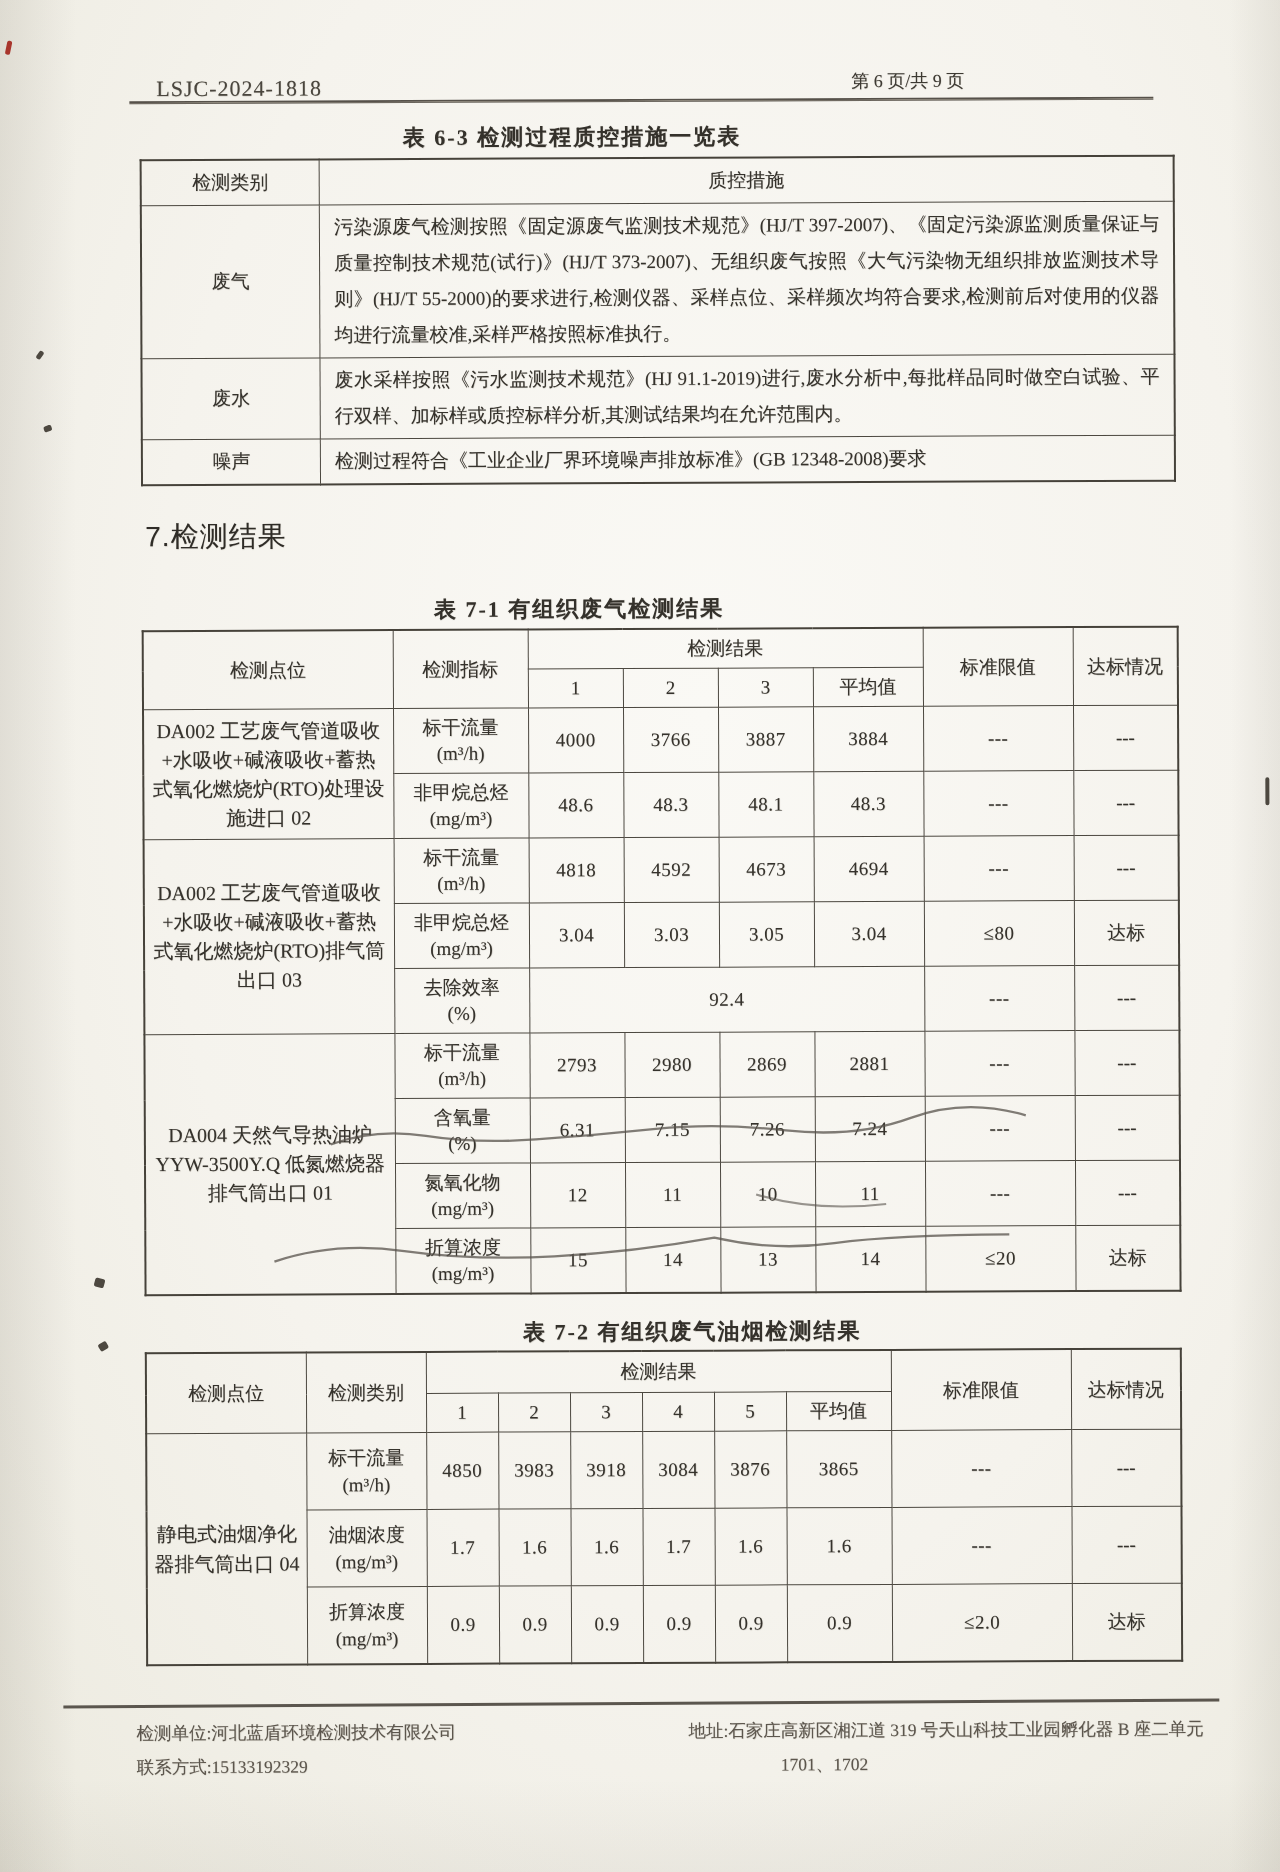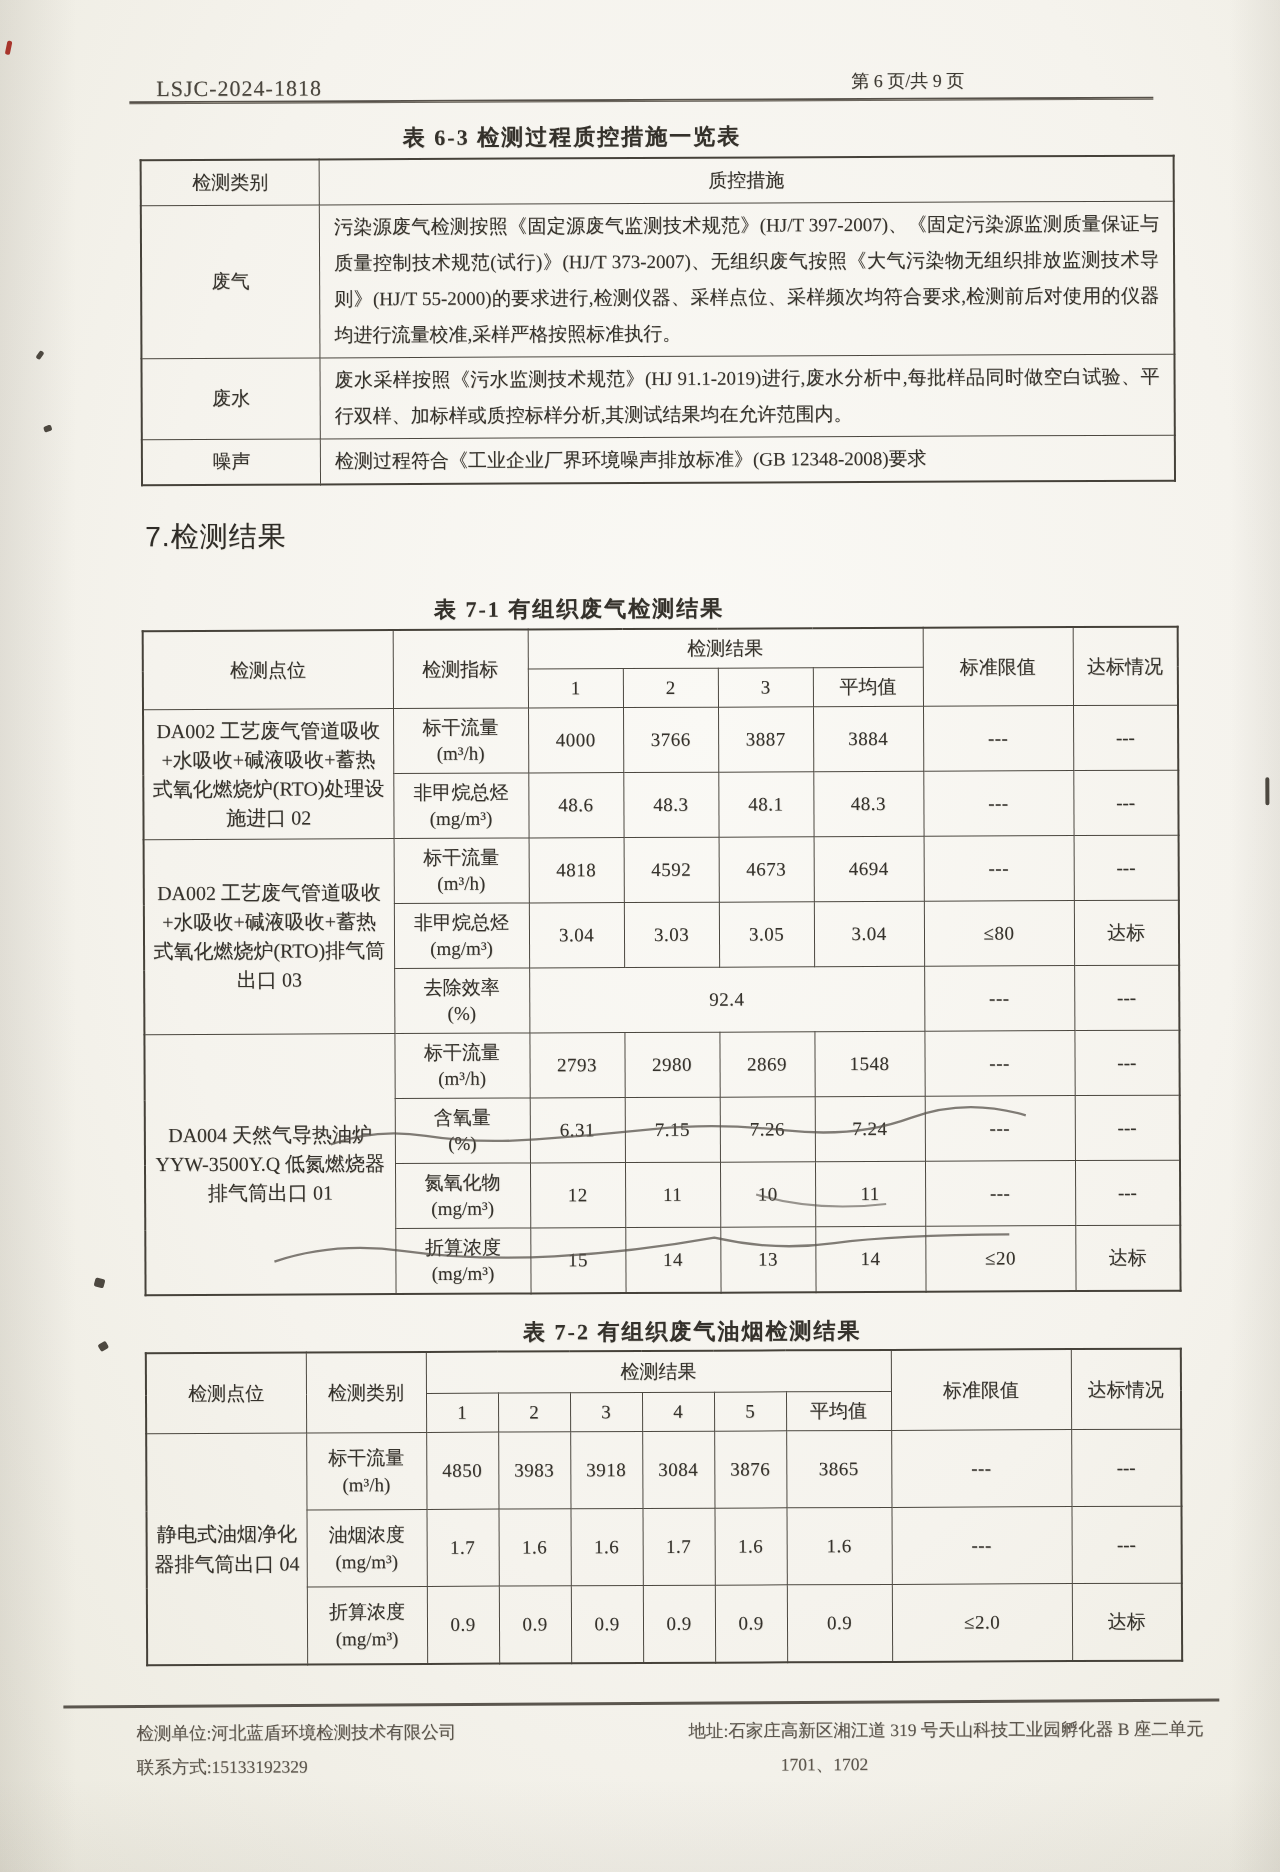--- a/index.html
+++ b/index.html
@@ -197,21 +197,21 @@
     </tr>
     <tr>
       <td class="point" rowspan="4">DA004 天然气导热油炉 YYW-3500Y.Q 低氮燃烧器排气筒出口 01</td>
       <td class="ind">
         <div>标干流量</div>
         <div>(m³/h)</div>
       </td>
       <td class="num">2793</td>
       <td class="num">2980</td>
       <td class="num">2869</td>
-      <td class="num">1548</td>
+      <td class="num">2881</td>
       <td class="num">---</td>
       <td>---</td>
     </tr>
     <tr>
       <td class="ind">
         <div>含氧量</div>
         <div>(%)</div>
       </td>
       <td class="num">6.31</td>
       <td class="num">7.15</td>

